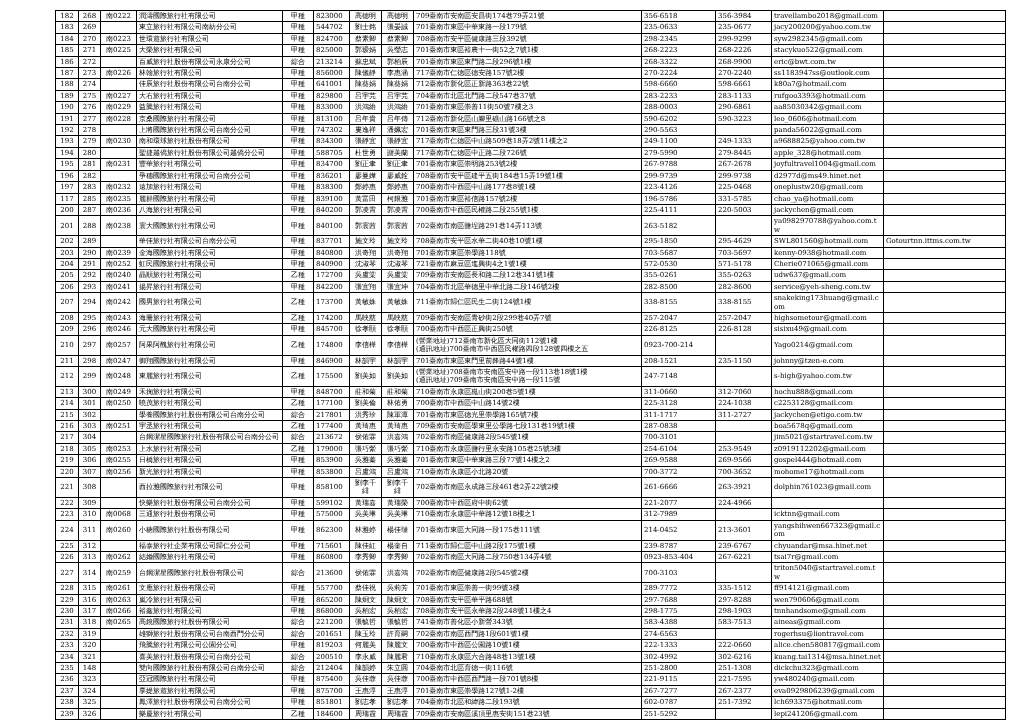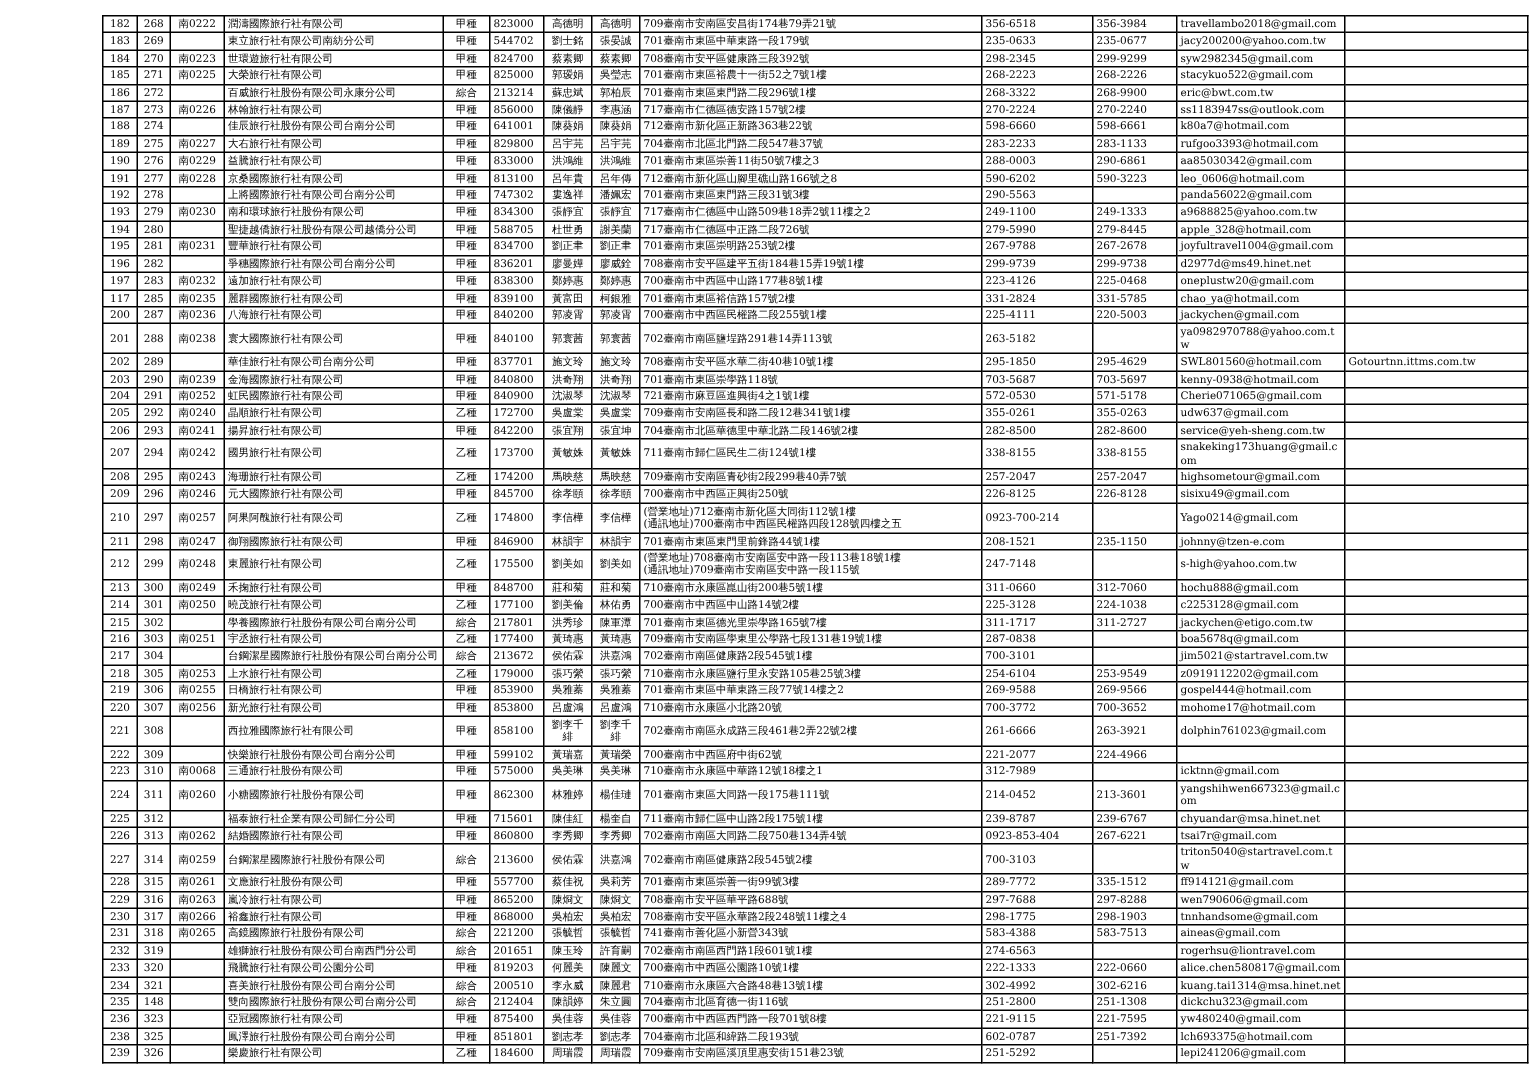--- a/index.html
+++ b/index.html
@@ -1,17 +1,17 @@
 <!DOCTYPE html>
 <html><head>
 <meta charset="utf-8">
 <style>
   html,body{margin:0;padding:0;background:#ffffff;}
   body{width:1024px;height:724px;position:relative;font-family:"DejaVu Serif","Liberation Serif",serif;color:#000;}
-  .sheet{position:absolute;left:13px;top:0;width:940px;height:724px;background:#fff;}
+  .sheet{position:absolute;left:0;top:0;width:940px;height:724px;background:#fff;}
   table.registry{
     position:absolute;left:55px;top:10px;width:950px;
     border-collapse:collapse;table-layout:fixed;
     font-size:7px;
   }
   table.registry td{
     border:0.8px solid #000;
     padding:1px 2px;
     line-height:8.4px;
     overflow:hidden;
@@ -286,21 +286,21 @@
         <tr>
           <td class="ac">117</td>
           <td class="ac">285</td>
           <td class="ac">南0235</td>
           <td class="al">麗群國際旅行社有限公司</td>
           <td class="ac">甲種</td>
           <td class="al">839100</td>
           <td class="ac">黃富田</td>
           <td class="ac">柯銀雅</td>
           <td class="al">701臺南市東區裕信路157號2樓</td>
-          <td class="al">331-2824</td>
+          <td class="al">196-5786</td>
           <td class="al">331-5785</td>
           <td class="al">chao_ya@hotmail.com</td>
           <td class="al"></td>
         </tr>
         <tr>
           <td class="ac">200</td>
           <td class="ac">287</td>
           <td class="ac">南0236</td>
           <td class="al">八海旅行社有限公司</td>
           <td class="ac">甲種</td>
@@ -849,20 +849,35 @@
           <td class="al">875400</td>
           <td class="ac">吳佳蓉</td>
           <td class="ac">吳佳蓉</td>
           <td class="al">700臺南市中西區西門路一段701號8樓</td>
           <td class="al">221-9115</td>
           <td class="al">221-7595</td>
           <td class="al">yw480240@gmail.com</td>
           <td class="al"></td>
         </tr>
         <tr>
+          <td class="ac">237</td>
+          <td class="ac">324</td>
+          <td class="ac"></td>
+          <td class="al">享媞旅遊旅行社有限公司</td>
+          <td class="ac">甲種</td>
+          <td class="al">875700</td>
+          <td class="ac">王惠淳</td>
+          <td class="ac">王惠淳</td>
+          <td class="al">701臺南市東區崇學路127號1-2樓</td>
+          <td class="al">267-7277</td>
+          <td class="al">267-2377</td>
+          <td class="al">eva0929806239@gmail.com</td>
+          <td class="al"></td>
+        </tr>
+        <tr>
           <td class="ac">238</td>
           <td class="ac">325</td>
           <td class="ac"></td>
           <td class="al">鳳澤旅行社股份有限公司台南分公司</td>
           <td class="ac">甲種</td>
           <td class="al">851801</td>
           <td class="ac">劉志孝</td>
           <td class="ac">劉志孝</td>
           <td class="al">704臺南市北區和緯路二段193號</td>
           <td class="al">602-0787</td>

